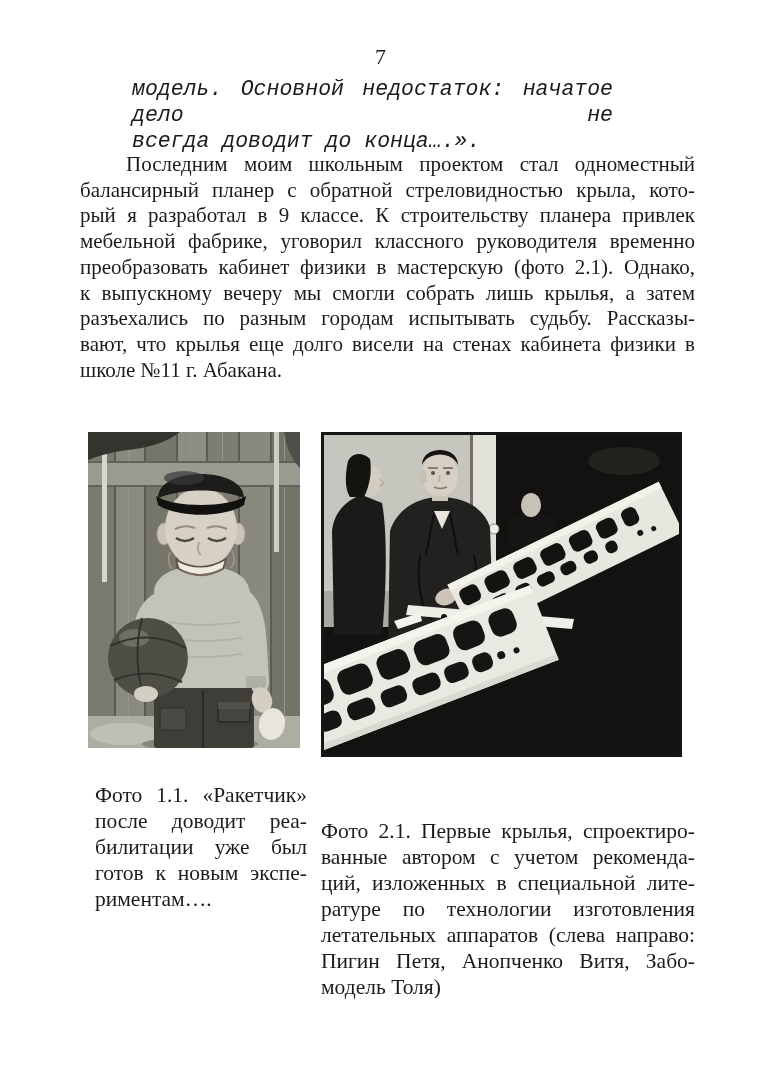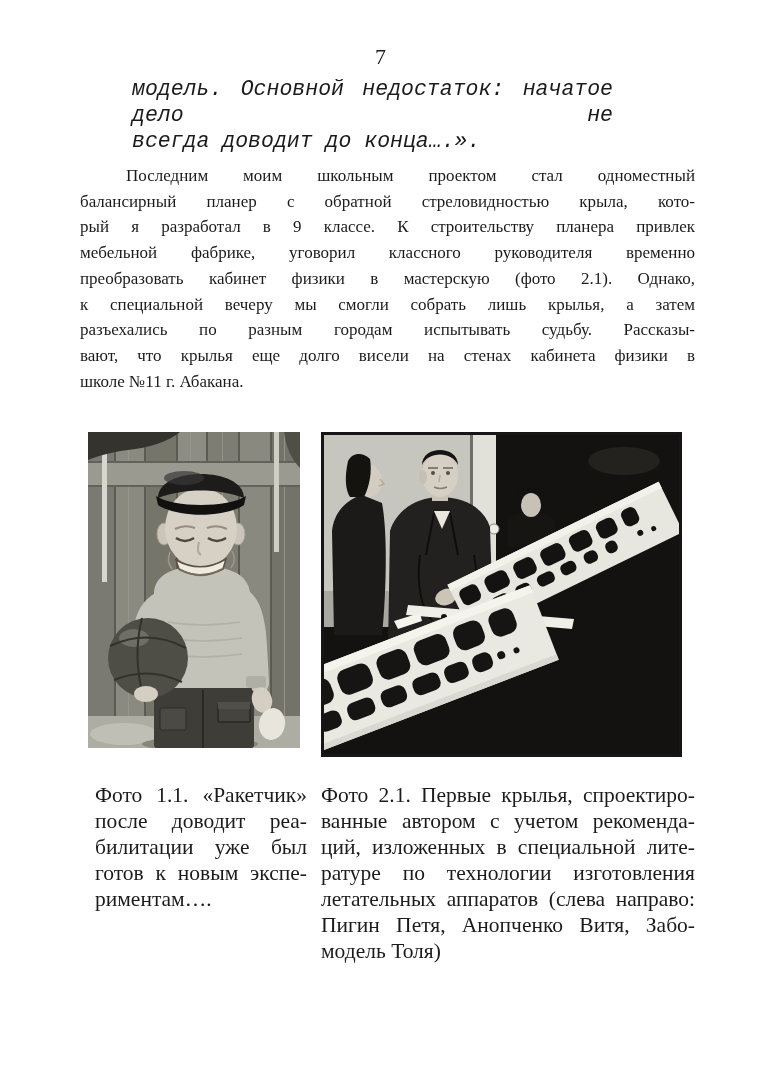--- a/index.html
+++ b/index.html
@@ -13,60 +13,60 @@
   }
   .pagenum{
     position:absolute;top:44px;left:0;width:761px;
     text-align:center;font-size:22px;
   }
   .quote{
     position:absolute;top:76px;left:132px;width:481px;
     font-style:italic;font-size:21.5px;line-height:26px;font-family:Liberation Mono, monospace;
   }
   .para{
-    position:absolute;top:163px;left:80px;width:615px;
-    font-size:17px;line-height:25.7px;
+    position:absolute;top:152px;left:80px;width:615px;
+    font-size:21px;line-height:25.7px;
   }
   .para .tline:first-child{text-indent:46px;}
   .tline{
     text-align:justify;
     text-align-last:justify;
     white-space:normal;
   }
   .lines .tline:last-child{text-align-last:left;}
   .figure{position:absolute;top:432px;}
   .figure svg{display:block;}
   #fig-left{left:88px;width:212px;height:316px;}
   #fig-right{left:321px;width:355px;height:319px;border:3px solid #161616;}
   .caption{
     position:absolute;top:782px;
     font-size:21.5px;line-height:26px;
   }
   #cap-left{left:88px;width:212px;margin-left:7px;}
-  #cap-right{left:321px;width:374px;}
+  #cap-right{left:321px;width:374px;margin-top:36px;}
 </style>
 </head>
 <body>
 
 <div class="page">
 
   <div class="pagenum">7</div>
 
   <div class="quote lines">
       <div class="tline">модель. Основной недостаток: начатое дело не</div>
       <div class="tline">всегда доводит до конца….».</div>
     </div>
 
   <div class="para lines" id="para">
       <div class="tline">Последним моим школьным проектом стал одноместный</div>
       <div class="tline">балансирный планер с обратной стреловидностью крыла, кото-</div>
       <div class="tline">рый я разработал в 9 классе. К строительству планера привлек</div>
       <div class="tline">мебельной фабрике, уговорил классного руководителя временно</div>
       <div class="tline">преобразовать кабинет физики в мастерскую (фото 2.1). Однако,</div>
-      <div class="tline">к специальной вечеру мы смогли собрать лишь крылья, а затем</div>
+      <div class="tline">к выпускному вечеру мы смогли собрать лишь крылья, а затем</div>
       <div class="tline">разъехались по разным городам испытывать судьбу. Рассказы-</div>
       <div class="tline">вают, что крылья еще долго висели на стенах кабинета физики в</div>
       <div class="tline">школе №11 г. Абакана.</div>
     </div>
 
   <div class="figure" id="fig-left">
     <svg width="212" height="316" viewBox="0 0 212 316">
       <g>
         <rect x="0" y="0" width="212" height="316" fill="#83827a"></rect>
         <rect x="0" y="0" width="26" height="316" fill="#7b7a72"></rect>

